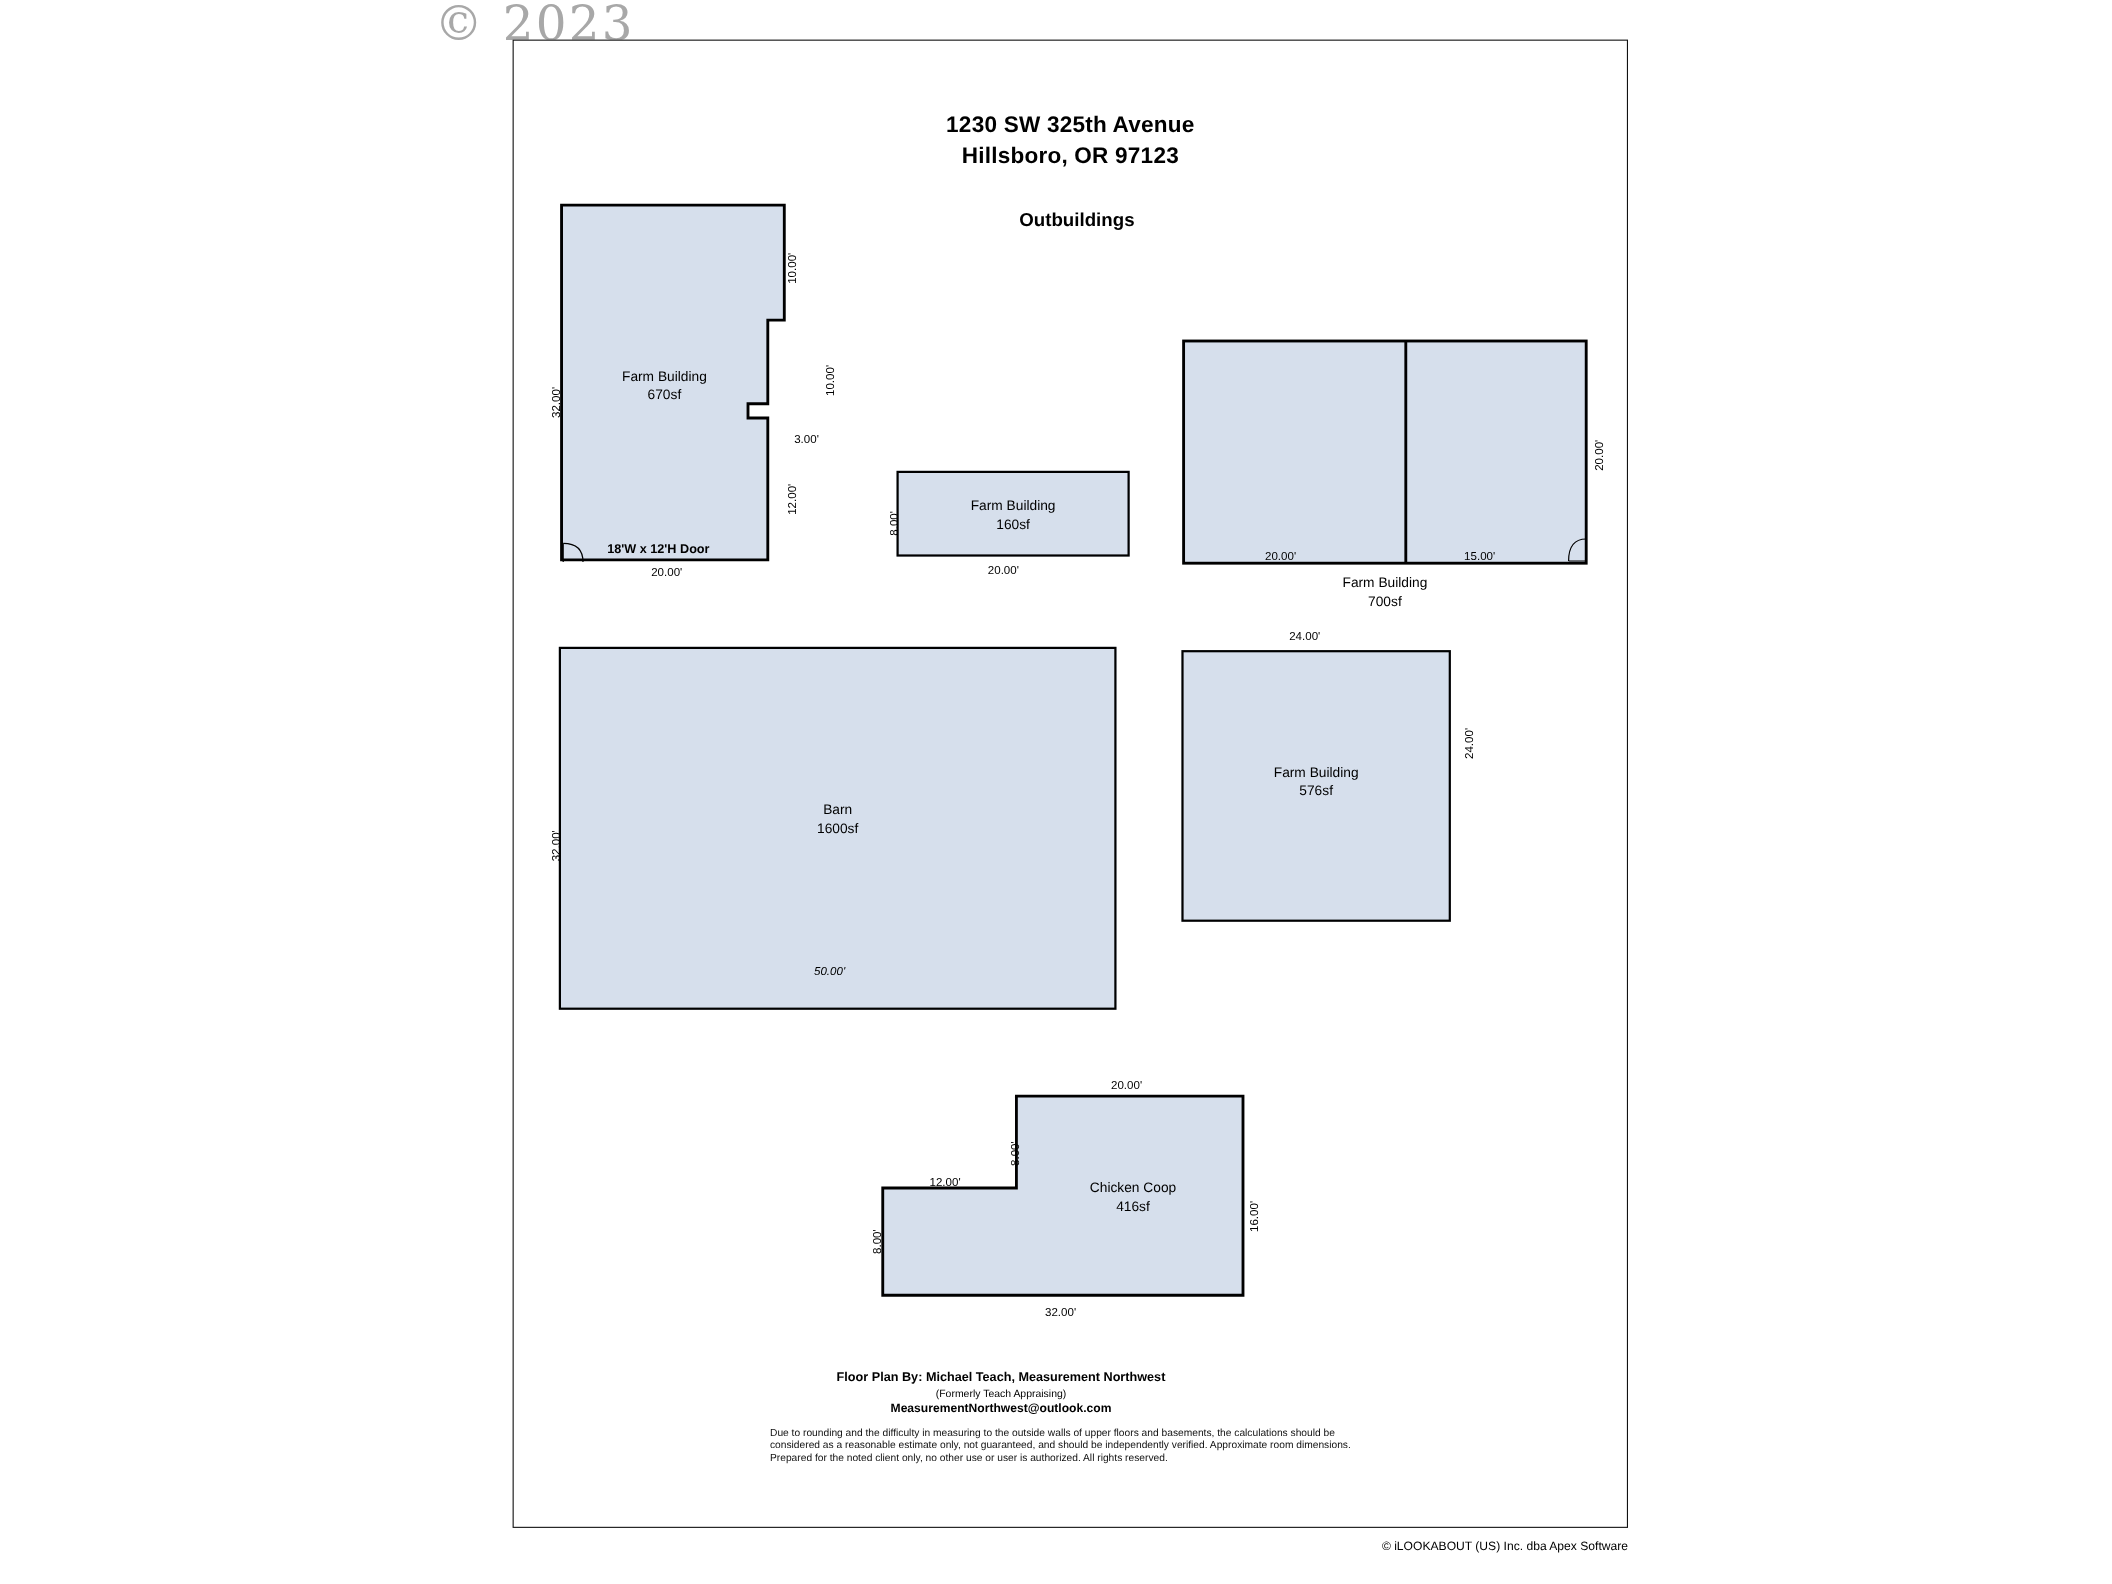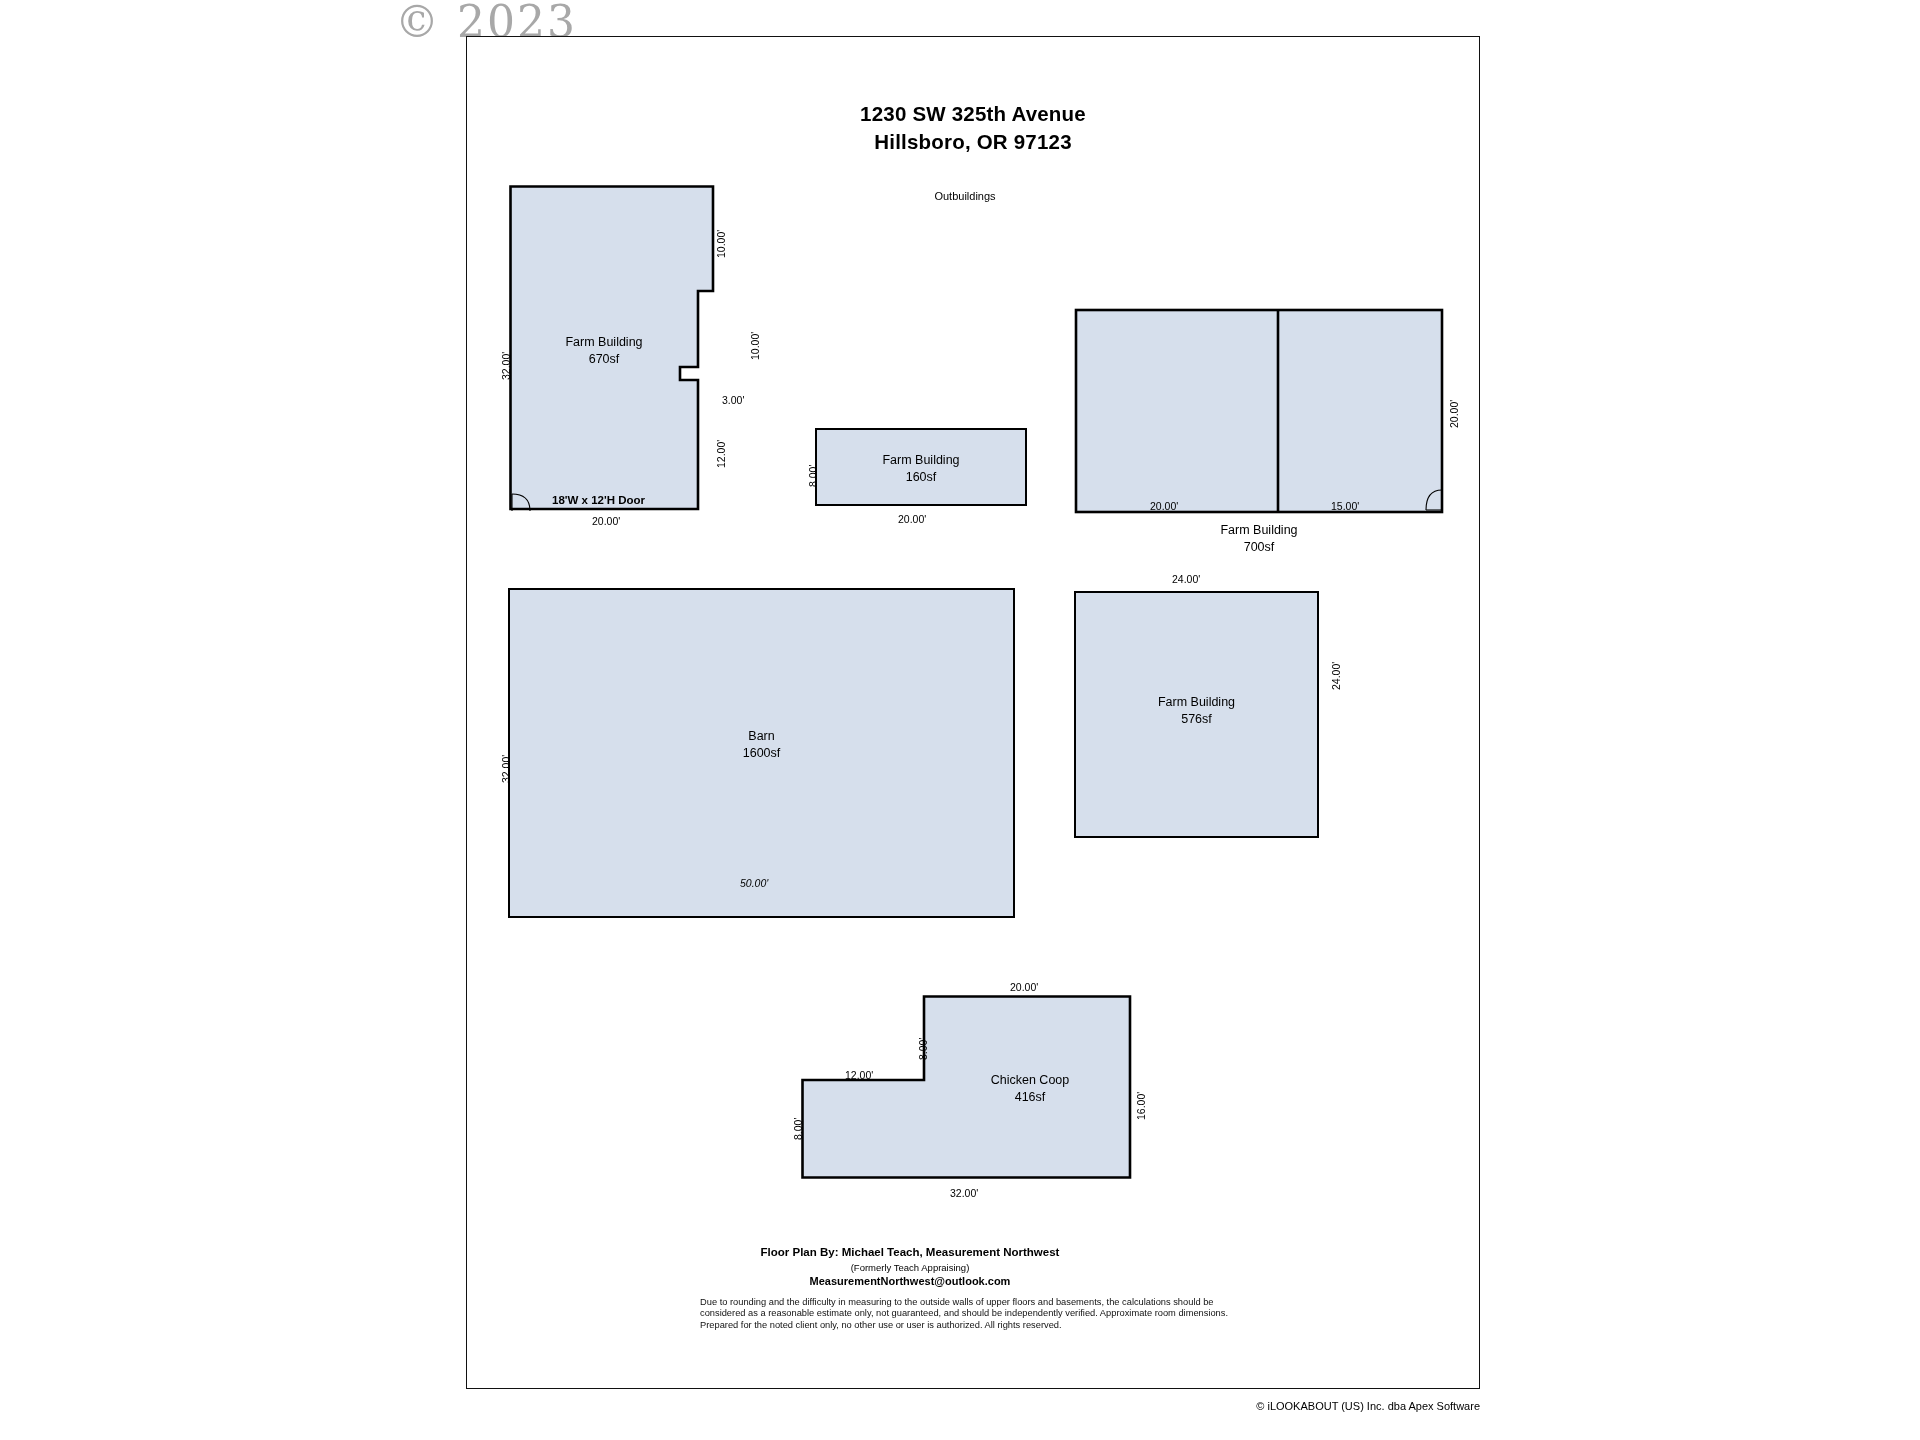--- a/index.html
+++ b/index.html
@@ -54,26 +54,26 @@
     text-align: center;
   }
   .title-line {
     font-size: 20.5px;
     font-weight: bold;
     letter-spacing: .2px;
     line-height: 28px;
   }
   .subtitle {
     position: absolute;
-    left: 458px;
+    left: 472px;
     top: 190px;
     width: 1014px;
     text-align: center;
-    font-size: 11px;
-    font-weight: normal;
+    font-size: 17px;
+    font-weight: bold;
   }
   
   .shape {
     position: absolute;
     background: #d6dfec;
     border: 2.5px solid #000;
     box-sizing: border-box;
   }
   .shape-poly {
     position: absolute;

